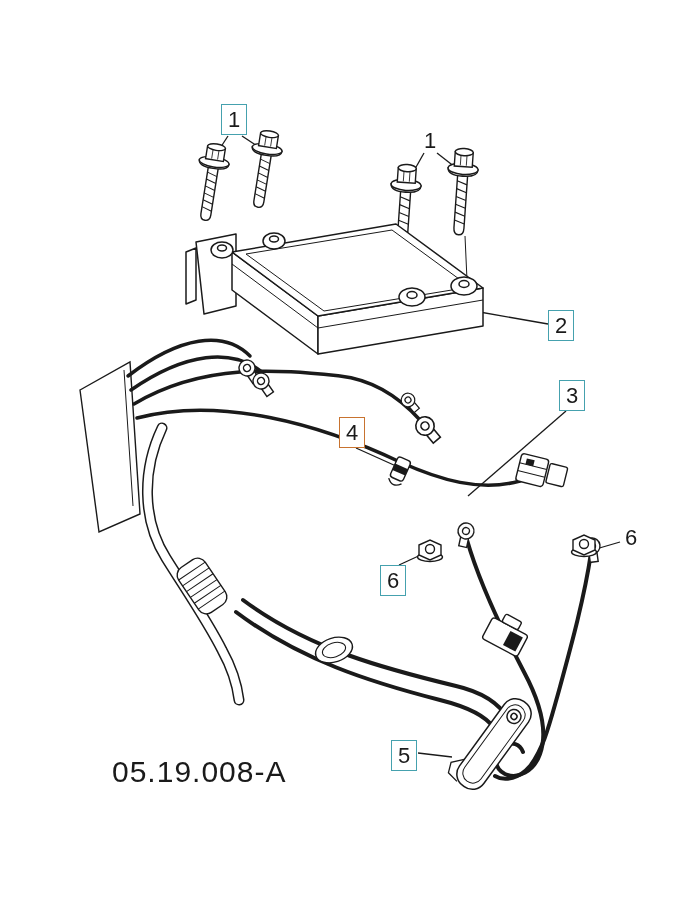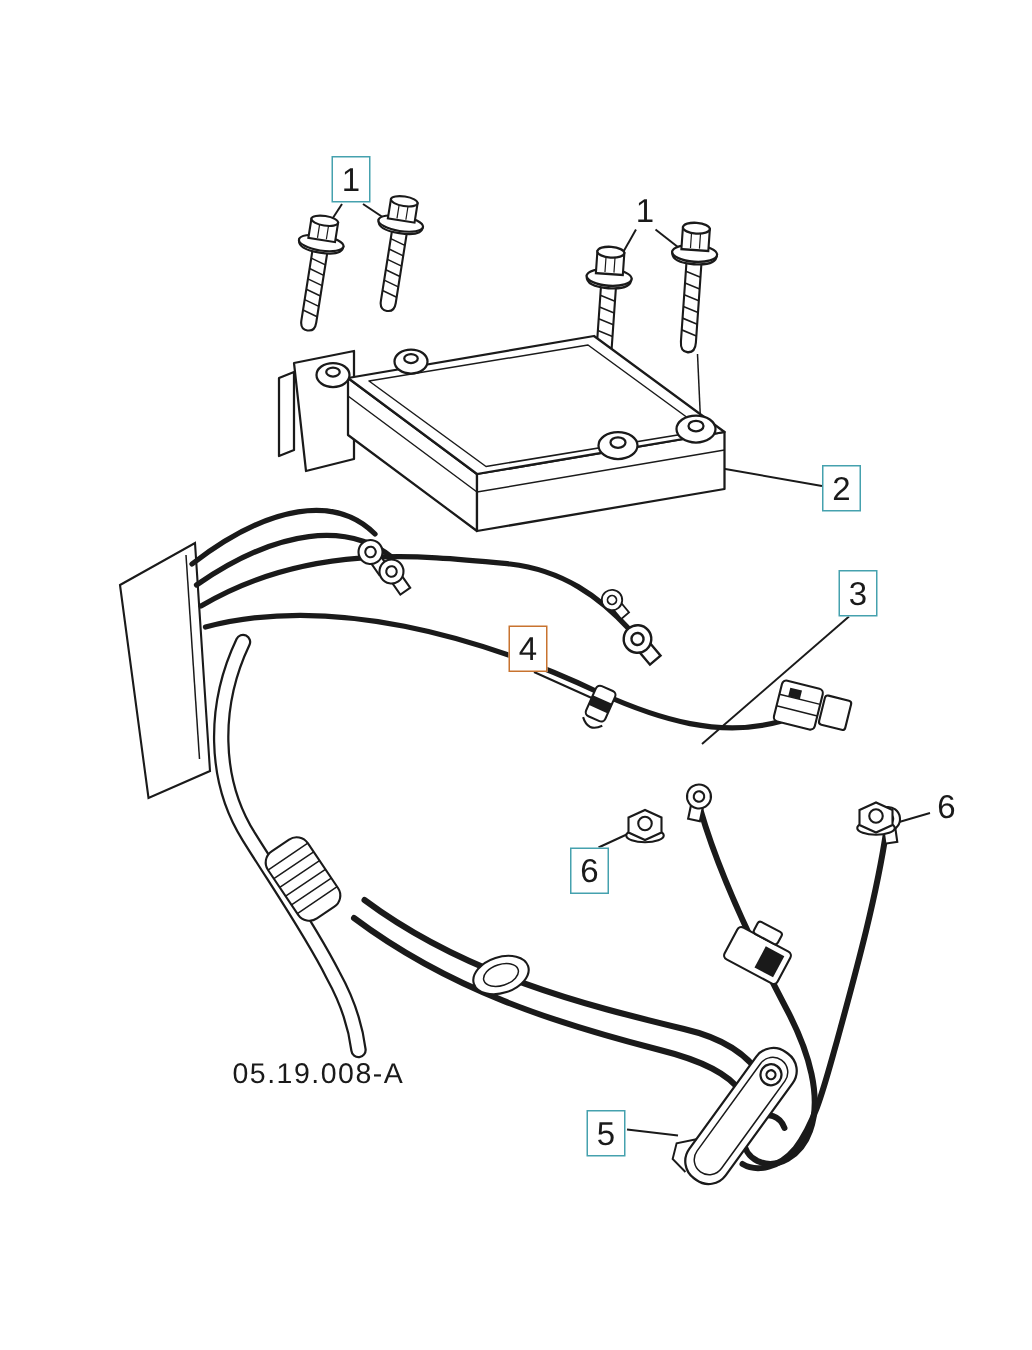--- a/index.html
+++ b/index.html
@@ -4,22 +4,22 @@
 <style>
   html,body{margin:0;padding:0;background:#ffffff;}
   .stage{position:relative;width:688px;height:900px;background:#ffffff;overflow:hidden;
          font-family:"Liberation Sans", sans-serif;}
   .stage svg{position:absolute;left:0;top:0;}
   .callout{position:absolute;display:flex;align-items:center;justify-content:center;
            font-size:22px;color:#1a1a1a;background:#ffffff;line-height:1;}
   .callout.teal-box{width:24px;height:29px;border:1.5px solid #45a1ae;}
   .callout.orange-box{width:24px;height:29px;border:1.5px solid #c8732f;}
   .callout.plain{width:24px;height:29px;border:none;background:transparent;}
-  .part-number{position:absolute;left:112px;top:706px;font-size:19px;color:#1a1a1a;
-               letter-spacing:1px;margin-left:43px;}
+  .part-number{position:absolute;left:112px;top:755px;font-size:30px;color:#1a1a1a;
+               letter-spacing:1px;}
 </style>
 </head>
 <body>
 
 <div class="stage">
 
   <svg width="688" height="900" viewBox="0 0 688 900">
     <defs>
       <g id="bolt" fill="#ffffff" stroke="#1a1a1a" stroke-width="1.4">
         <path d="M-5,4.5 L-5,52 Q-5,58 0,58 Q5,58 5,52 L5,4.5 Z"></path>

